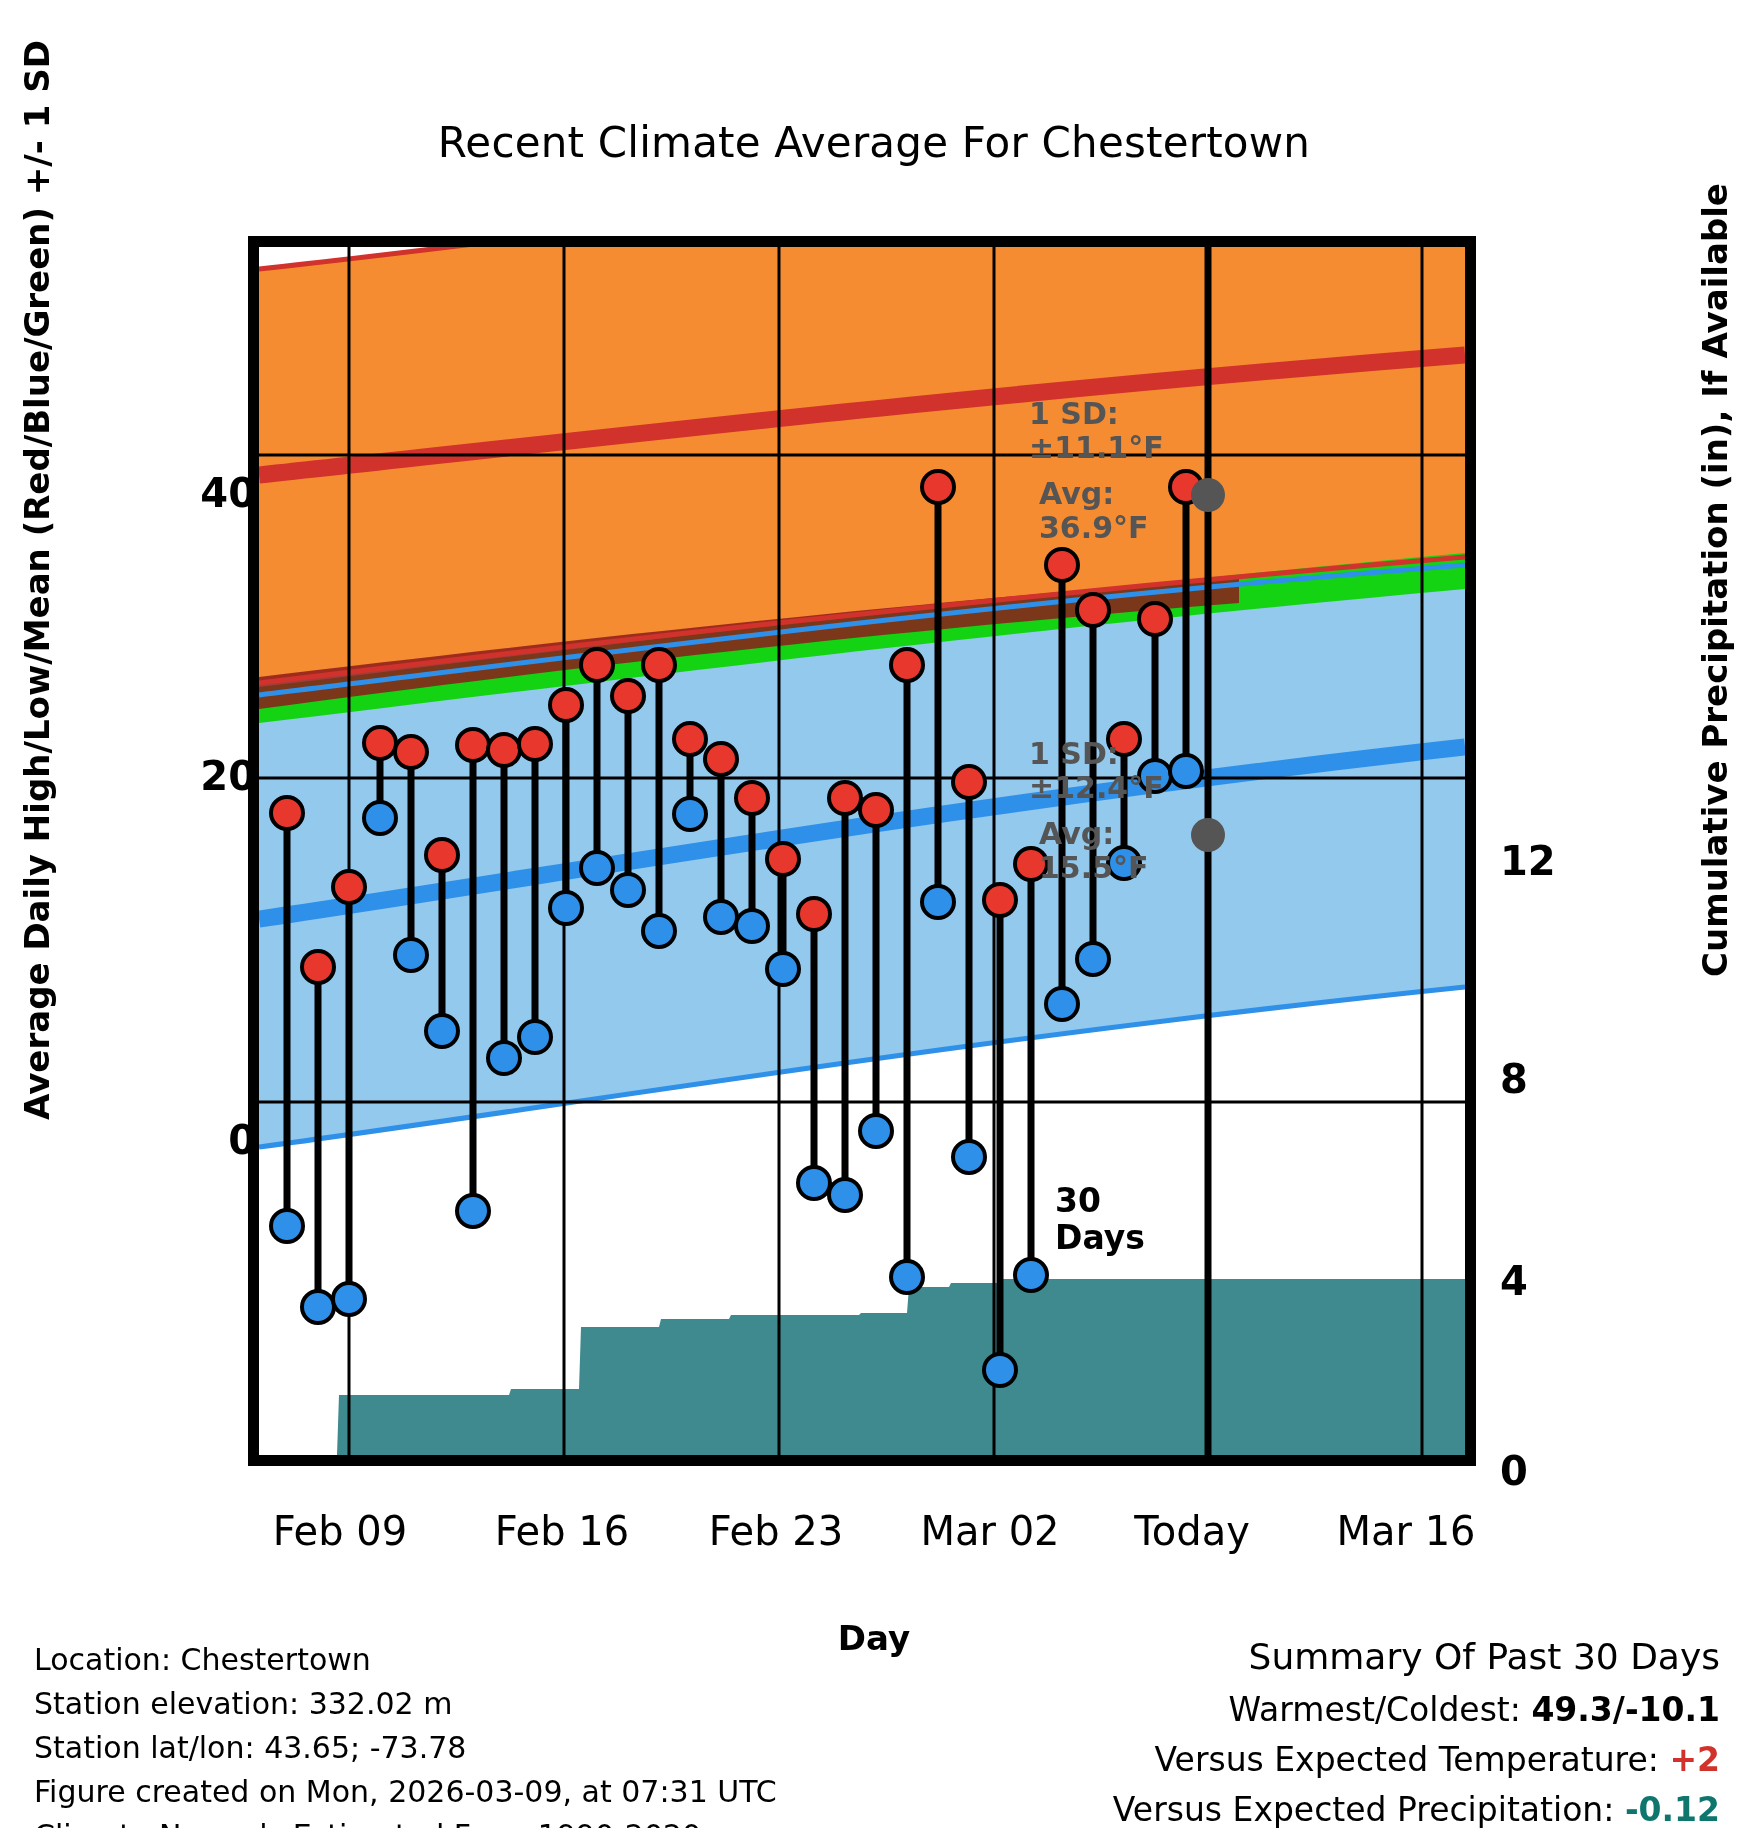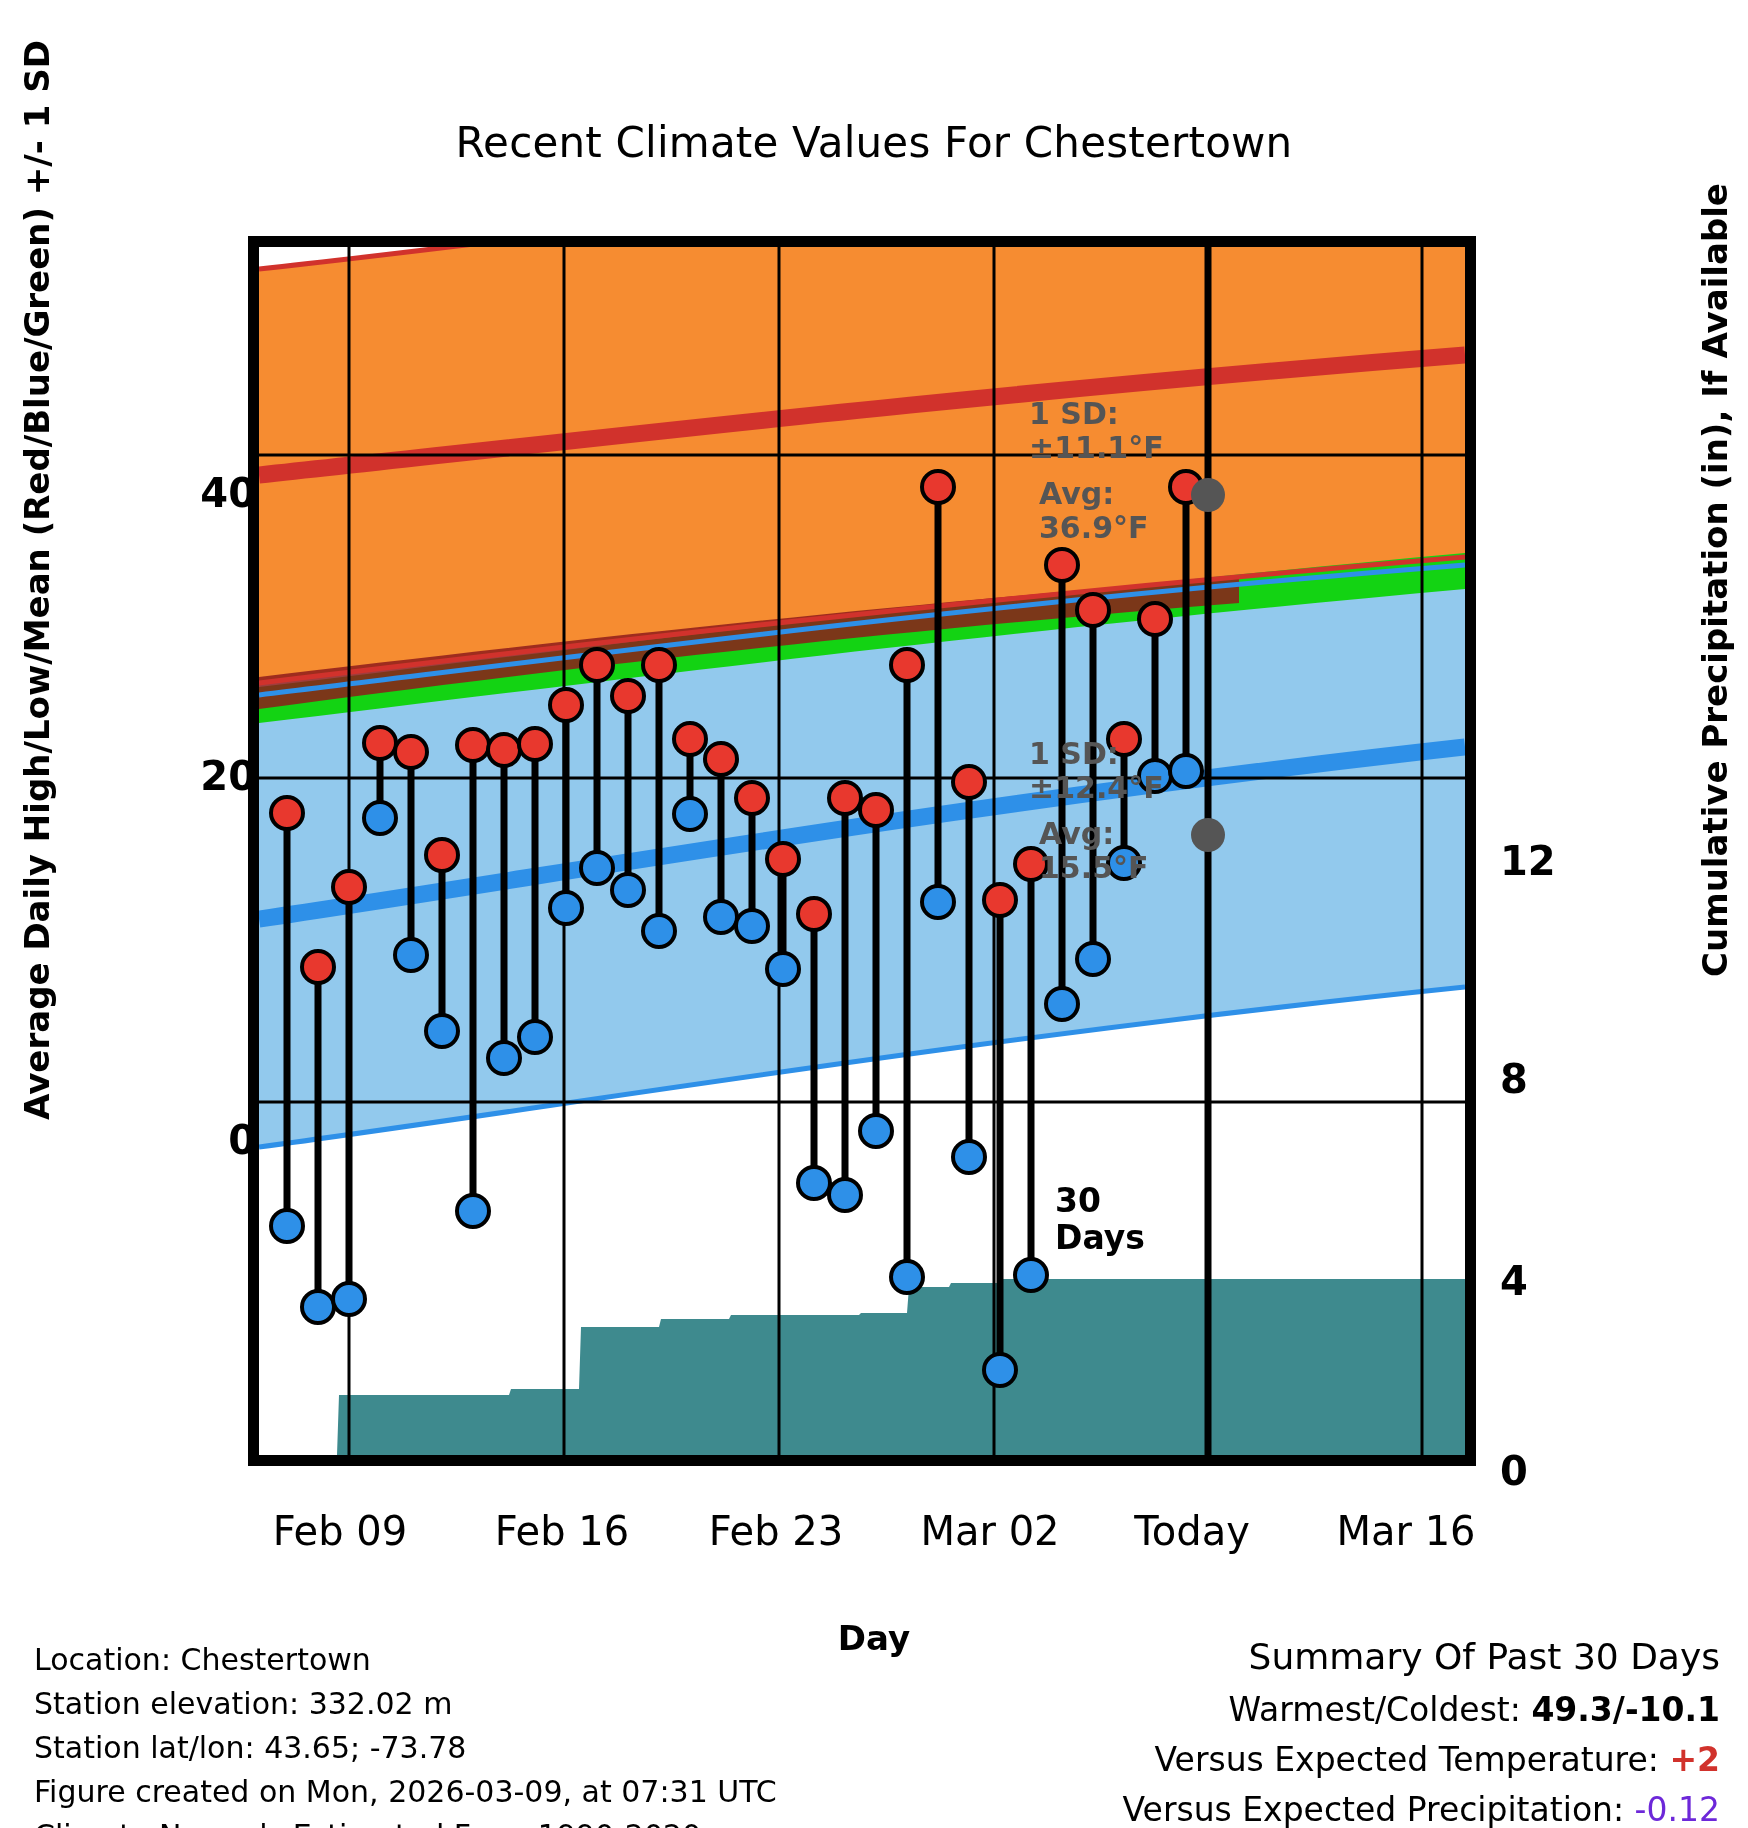--- a/index.html
+++ b/index.html
@@ -41,26 +41,26 @@
   
   .annot{position:absolute;font-size:30px;font-weight:bold;color:#555;line-height:1.13;}
   .annot-days{position:absolute;font-size:33px;font-weight:bold;color:#000;line-height:1.13;margin-left:24px;}
 
   
   #footer-left{position:absolute;left:34px;top:1638px;font-size:30px;line-height:1.47;}
   #footer-right{position:absolute;right:28px;top:1630px;text-align:right;font-size:33px;line-height:1.52;}
   #footer-right .hdr{font-size:36px;}
   .val-bold{font-weight:bold;}
   .val-red{font-weight:bold;color:#d1322c;}
-  .val-brown{font-weight:normal;color:#6d28d9;}
+  .val-brown{font-weight:bold;color:#0f766e;}
 </style>
 </head>
 <body>
 
-<div id="chart-title">Recent Climate Values For Chestertown</div>
+<div id="chart-title">Recent Climate Average For Chestertown</div>
 
 <div id="ylabel-left">Average Daily High/Low/Mean (Red/Blue/Green) +/- 1 SD</div>
 <div id="ylabel-right">Cumulative Precipitation (in), If Available</div>
 <div id="xlabel">Day</div>
 
 <div class="ytick" style="top:470px;">40</div>
 <div class="ytick" style="top:753px;">20</div>
 <div class="ytick" style="top:1117px;">0</div>
 
 <div class="ytick-r" style="top:838px;">12</div>

